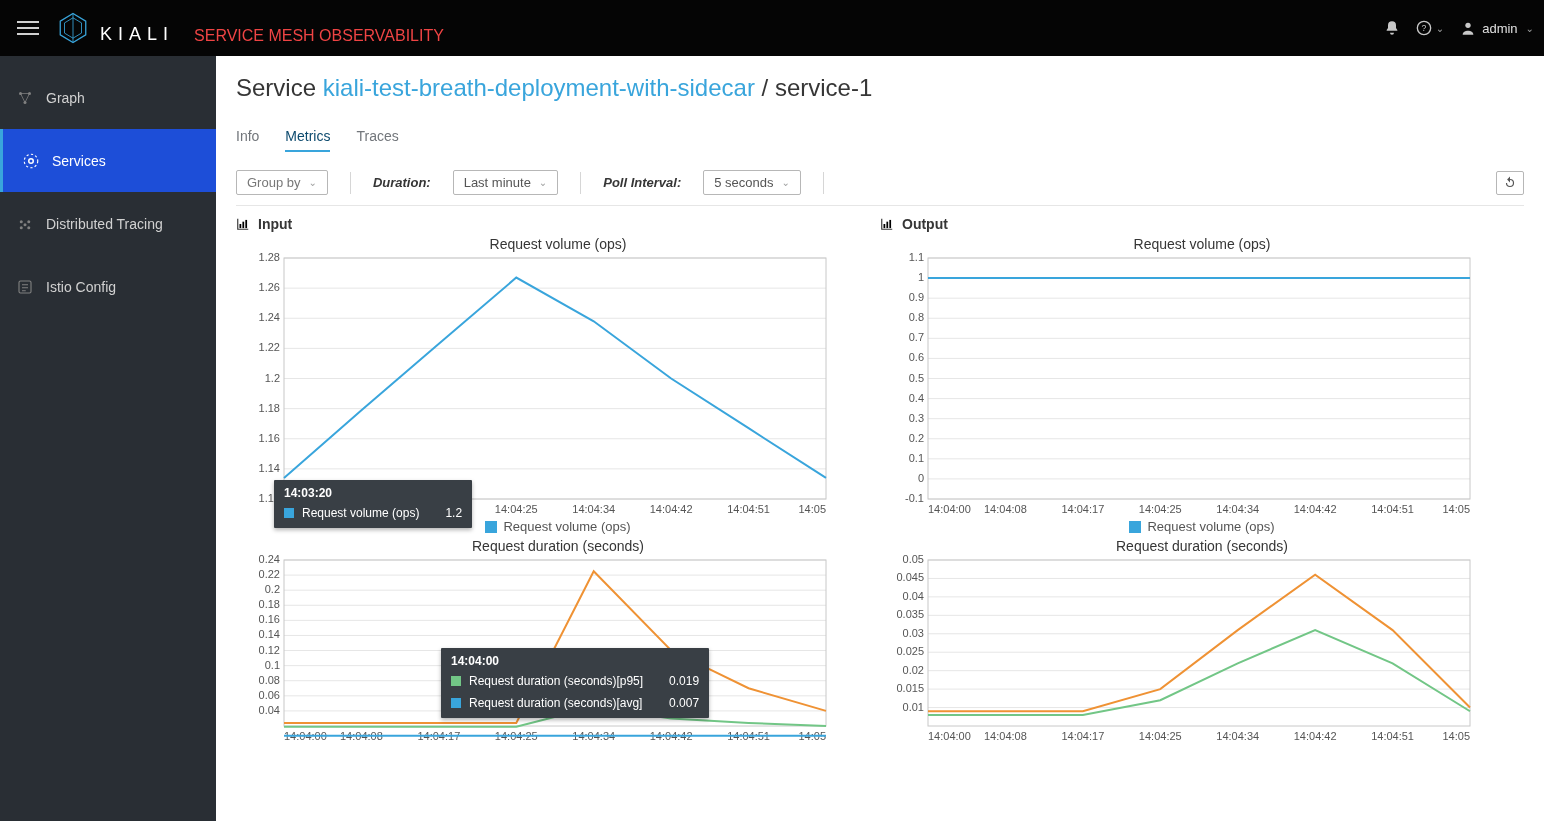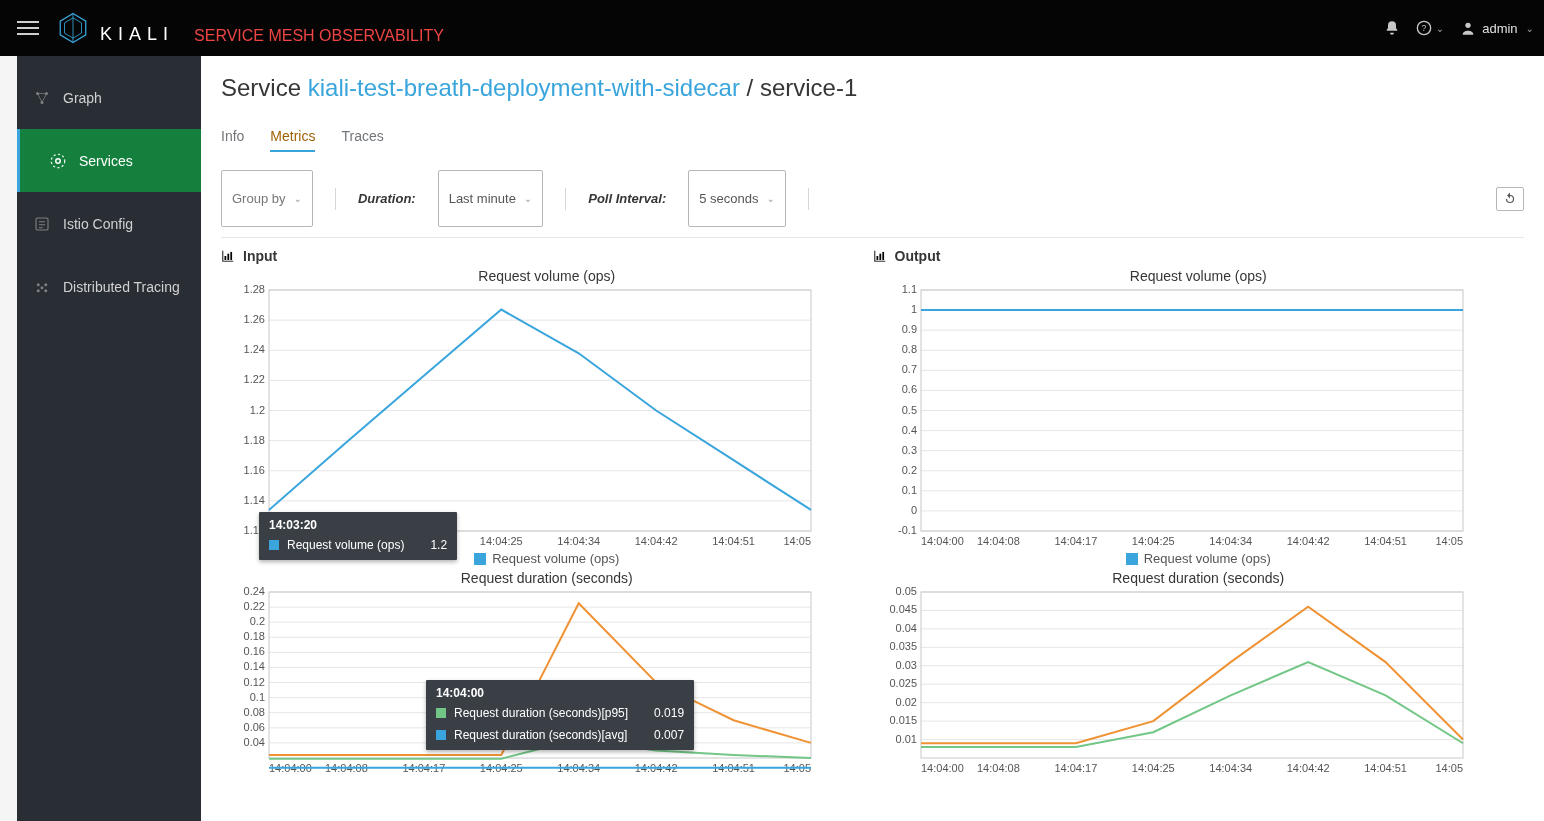--- a/index.html
+++ b/index.html
@@ -13,37 +13,37 @@
 .logo-mark{width:34px;height:34px;}
 .logo-text{font-size:18px;letter-spacing:6px;font-weight:400;margin-right:10px;}
 .logo-sub{font-size:16px;font-weight:300;color:#ef4444;}
 .topbar-right{margin-left:auto;display:flex;align-items:center;gap:16px;}
 .top-icon{width:16px;height:16px;fill:#c8c8c8;}
 .user-label{font-size:13px;color:#e0e0e0;}
 .caret{font-size:10px;color:#9fa0a0;margin-left:2px;}
 
 
 .shell{display:flex;min-height:calc(100vh - 56px);}
-.sidebar{width:184px;background:#292e34;color:#d1d1d1;padding-top:10px;margin-left:17px;}
+.sidebar{width:216px;background:#292e34;color:#d1d1d1;padding-top:10px;}
 .nav-item{display:flex;align-items:center;gap:12px;padding:0 16px;height:63px;font-size:14px;color:#d1d1d1;cursor:pointer;}
-.nav-item.active{background:#15803d;color:#fff;border-left:3px solid #39a5dc;padding-left:29px;}
+.nav-item.active{background:#1d4ed8;color:#fff;border-left:3px solid #39a5dc;padding-left:19px;}
 .nav-item .nav-icon{width:18px;height:18px;fill:#808080;flex-shrink:0;}
 .nav-item.active .nav-icon{fill:#39a5dc;}
 
 .main{flex:1;background:#fff;padding:18px 20px 0 20px;overflow:hidden;}
 .page-title{font-size:24px;font-weight:300;color:#363636;margin-bottom:20px;}
 .page-title .link{color:#39a5dc;}
 
 .tabs{display:flex;gap:26px;border-bottom:0;margin-bottom:12px;}
 .tab{font-size:14px;color:#72767b;padding:6px 0;cursor:pointer;}
-.tab.active{color:#a16207;border-bottom:2px solid #39a5dc;}
+.tab.active{color:#0c4a6e;border-bottom:2px solid #39a5dc;}
 
 .toolbar{display:flex;align-items:center;gap:22px;padding:6px 0 10px 0;border-bottom:1px solid #e6e6e6;}
 .toolbar .lbl{font-size:13px;font-weight:700;font-style:italic;}
-.dropdown{display:inline-flex;align-items:center;gap:6px;border:1px solid #b7b7b7;border-radius:2px;padding:20px 10px;font-size:13px;color:#555;background:#fff;cursor:pointer;}
+.dropdown{display:inline-flex;align-items:center;gap:6px;border:1px solid #b7b7b7;border-radius:2px;padding:4px 10px;font-size:13px;color:#555;background:#fff;cursor:pointer;}
 .dropdown.small{color:#777;}
 .sep{width:1px;height:22px;background:#d6d6d6;}
 .refresh-btn{margin-left:auto;border:1px solid #b7b7b7;border-radius:2px;width:28px;height:24px;display:flex;align-items:center;justify-content:center;cursor:pointer;background:#fff;}
 .refresh-btn svg{width:14px;height:14px;fill:#555;}
 
 .dash{display:flex;margin-top:10px;}
 .col{flex:1;min-width:0;}
 .section-hdr{display:flex;align-items:center;gap:8px;font-size:14px;font-weight:600;color:#363636;margin-bottom:4px;}
 .chart-title{text-align:center;font-size:14px;color:#363636;margin:4px 0 0 0;}
 .chart-wrap{position:relative;}
@@ -116,34 +116,34 @@
     </div>
     <div class="nav-item active">
       <svg class="nav-icon" viewBox="0 0 24 24">
           <circle cx="12" cy="12" r="3" fill="none" stroke="currentColor" stroke-width="2"></circle>
           <circle cx="12" cy="12" r="9" fill="none" stroke="currentColor" stroke-width="1.5" stroke-dasharray="3 3"></circle>
         </svg>
       <span>Services</span>
     </div>
     <div class="nav-item">
       <svg class="nav-icon" viewBox="0 0 24 24">
-          <rect x="4" y="4" width="16" height="16" rx="2" fill="none" stroke="#808080" stroke-width="1.5"></rect>
-          <path d="M8 9h8M8 13h8M8 17h5" stroke="#808080" stroke-width="1.5"></path>
-        </svg>
-      <span>Istio Config</span>
-    </div>
-    <div class="nav-item">
-      <svg class="nav-icon" viewBox="0 0 24 24">
           <circle cx="7" cy="9" r="2"></circle>
           <circle cx="17" cy="9" r="2"></circle>
           <circle cx="7" cy="17" r="2"></circle>
           <circle cx="17" cy="17" r="2"></circle>
           <circle cx="12" cy="13" r="2"></circle>
         </svg>
       <span>Distributed Tracing</span>
+    </div>
+    <div class="nav-item">
+      <svg class="nav-icon" viewBox="0 0 24 24">
+          <rect x="4" y="4" width="16" height="16" rx="2" fill="none" stroke="#808080" stroke-width="1.5"></rect>
+          <path d="M8 9h8M8 13h8M8 17h5" stroke="#808080" stroke-width="1.5"></path>
+        </svg>
+      <span>Istio Config</span>
     </div>
   </div>
 
   <div class="main">
     <h1 class="page-title">
       <span>Service</span>
       <a class="link">kiali-test-breath-deployment-with-sidecar</a>
       / <span>service-1</span>
     </h1>
 

